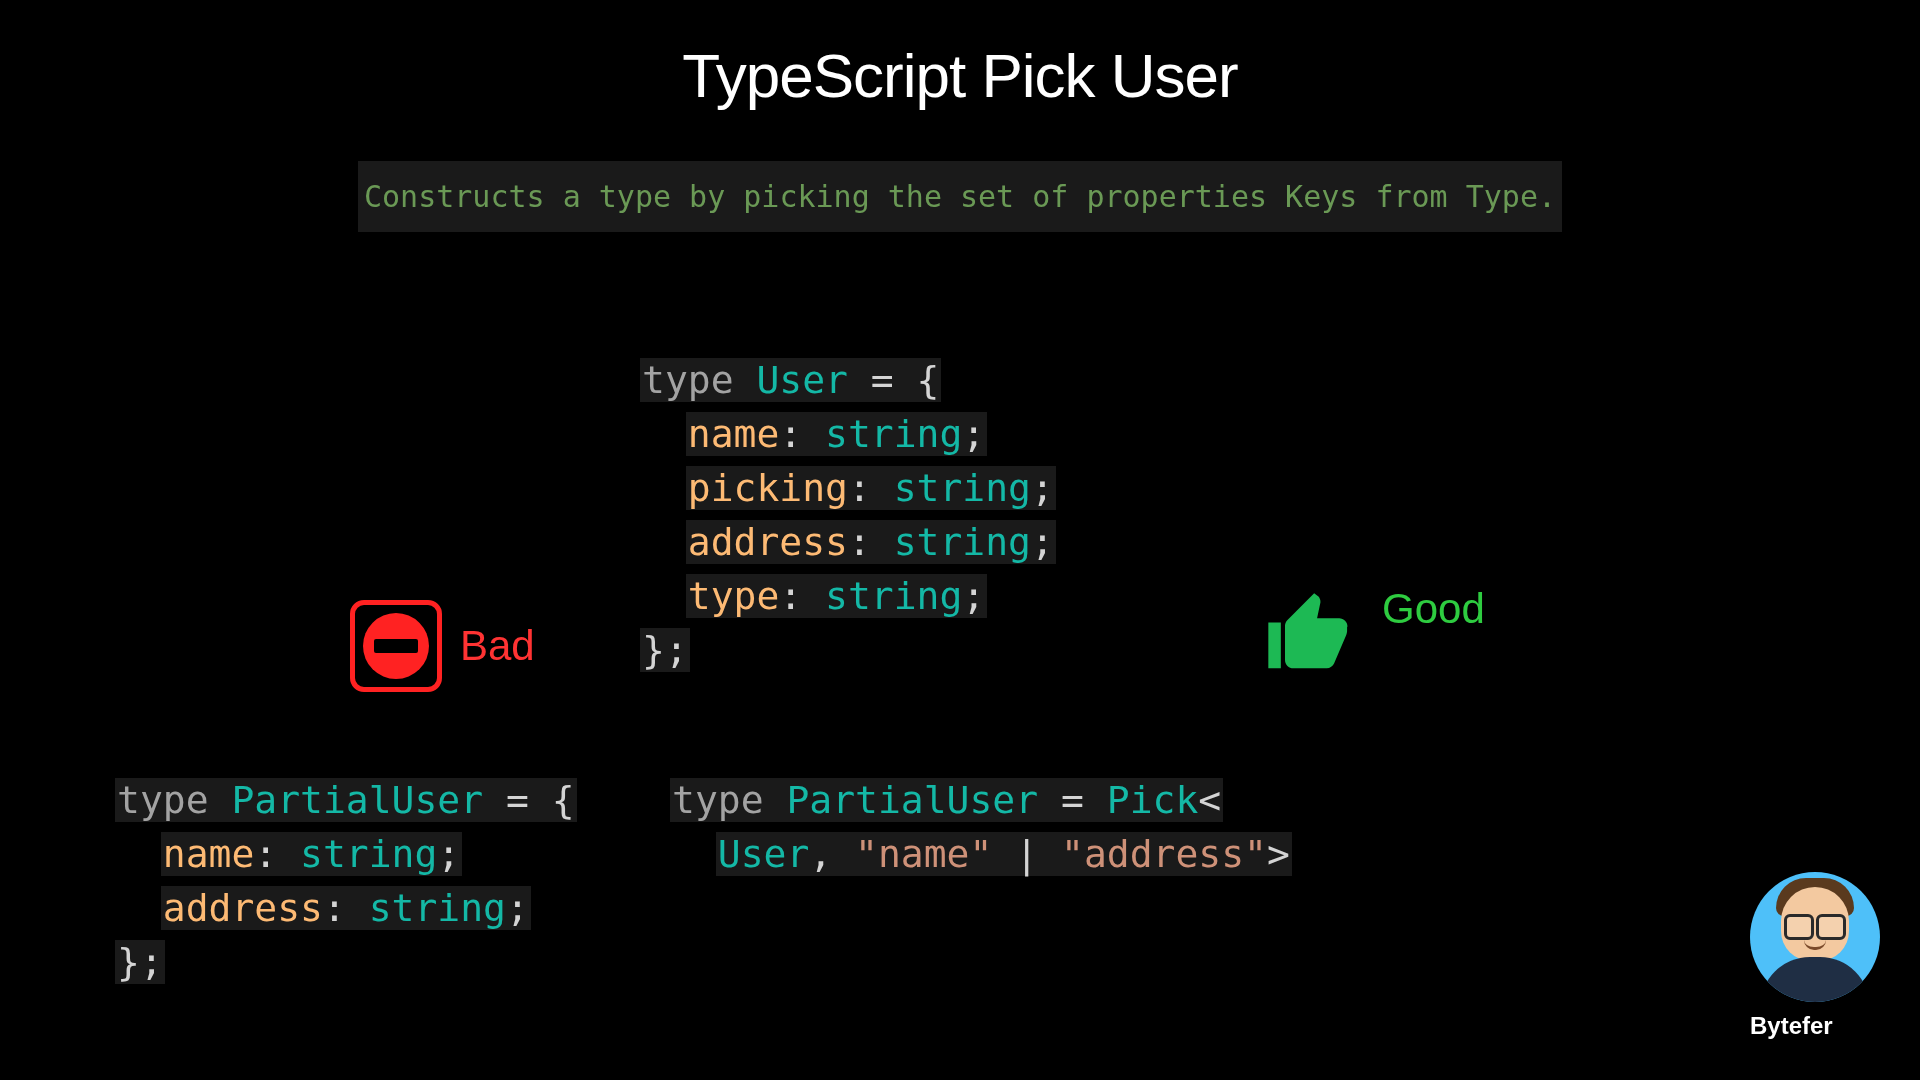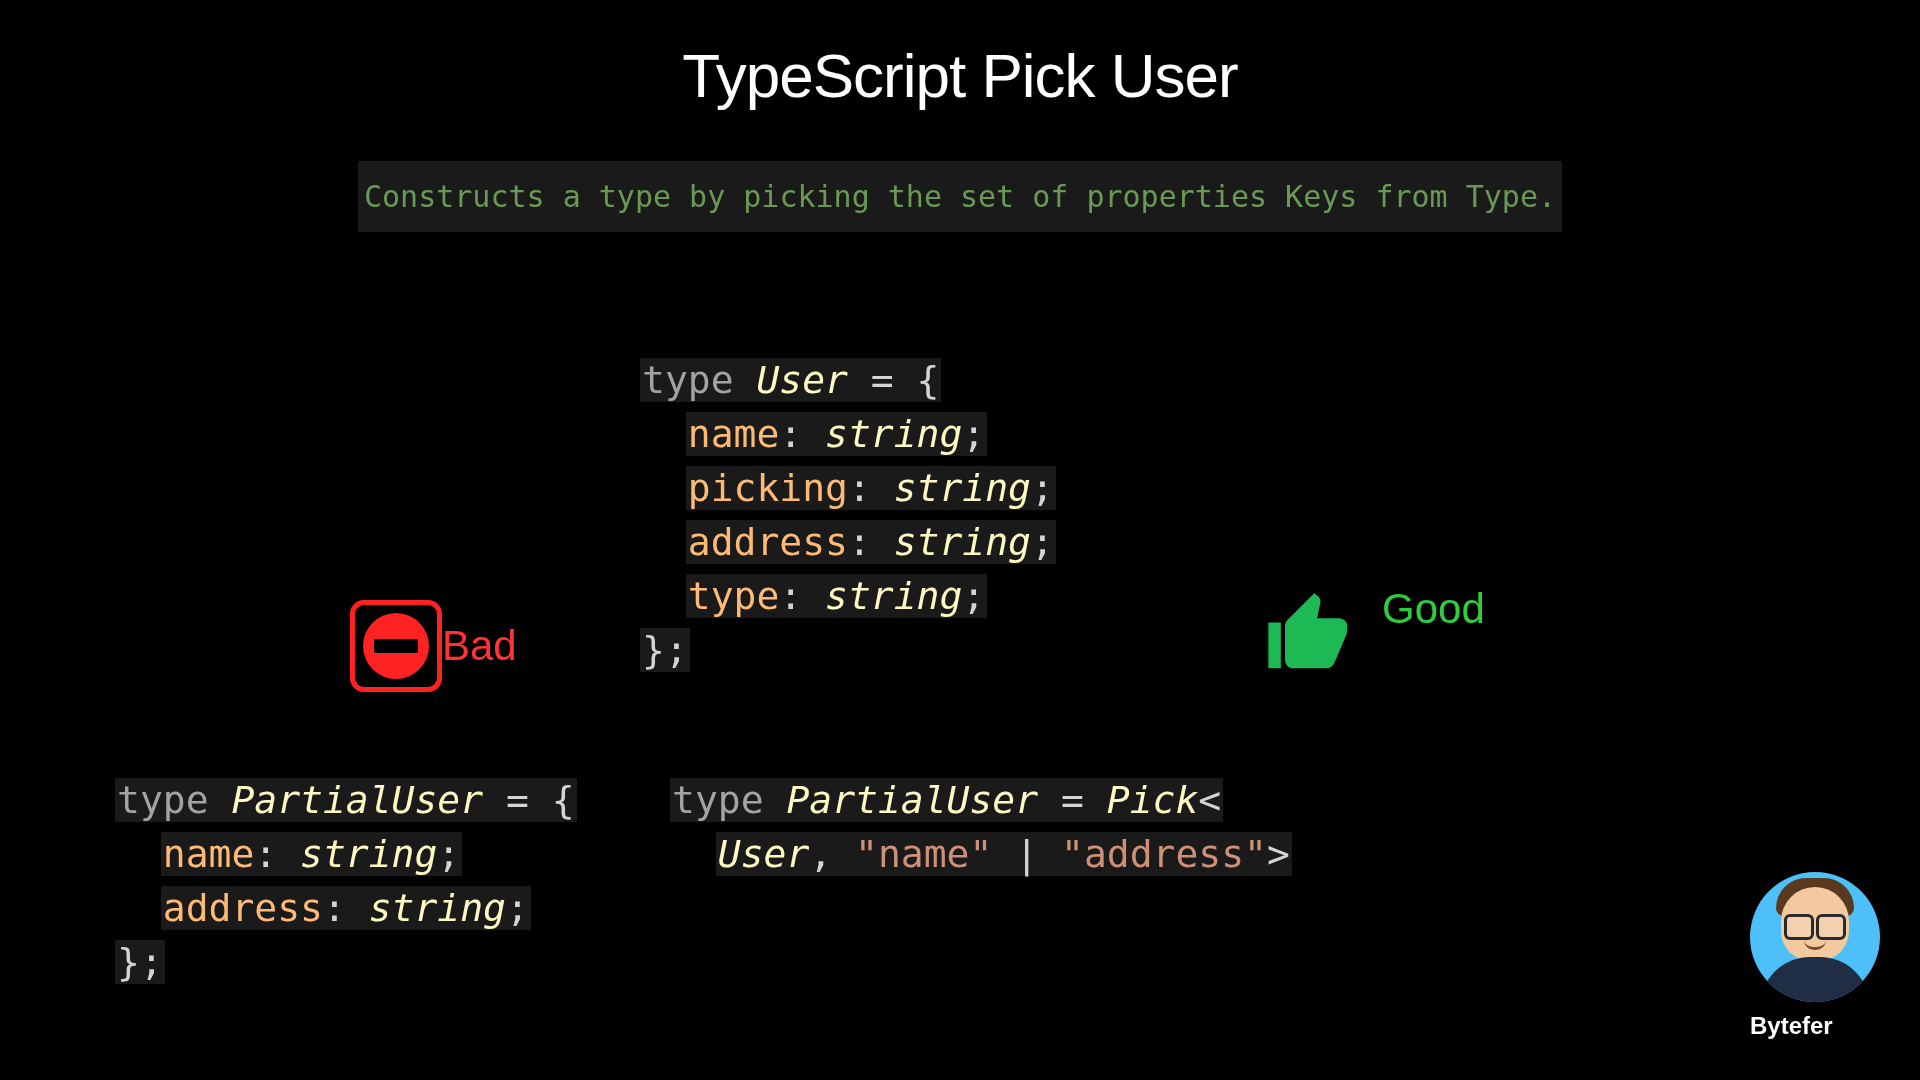--- a/index.html
+++ b/index.html
@@ -55,30 +55,31 @@
     .code-good {
       position: absolute;
       left: 670px;
       top: 720px;
     }
     .tok {
       background: #1a1a1a;
       padding: 0 2px;
     }
     .kw { color: #a3a3a3; text-align: center; }
-    .typename { color: #fef9c3; font-style: italic; }
+    .typename { color: #14b8a6; }
     .punct { color: #d4d4d4; }
     .prop { color: #fdba74; }
     .strlit { color: #ce9178; }
     .bad-label {
       position: absolute;
       left: 350px;
       top: 600px;
       display: flex;
       align-items: center;
+      gap: 18px;
     }
     .bad-text {
       color: #ff3333;
       font-size: 42px;
     }
     .no-entry-icon {
       width: 92px;
       height: 92px;
       border: 5px solid #ff2222;
       border-radius: 14px;

